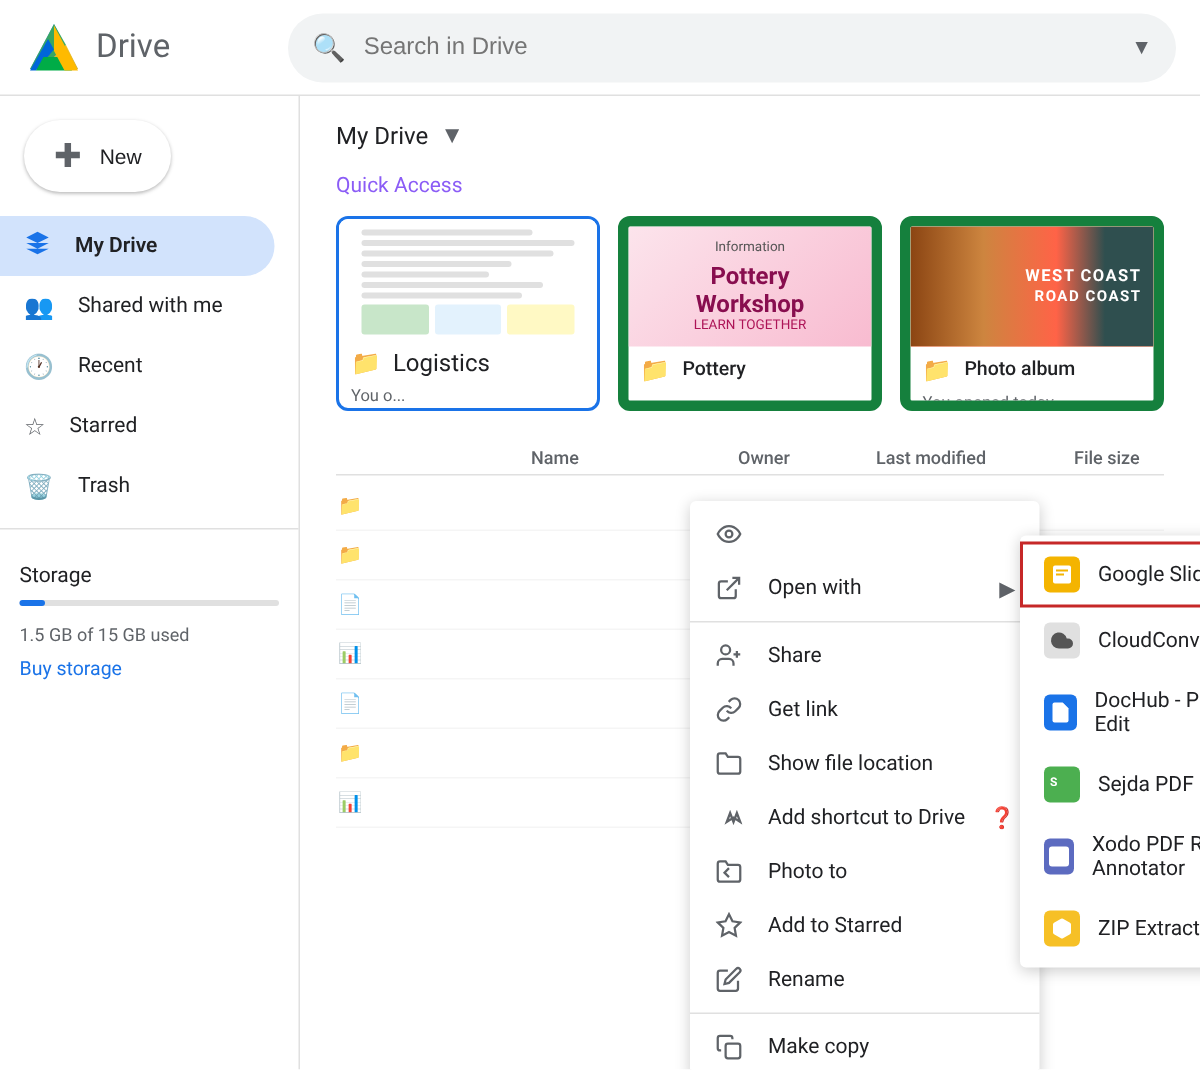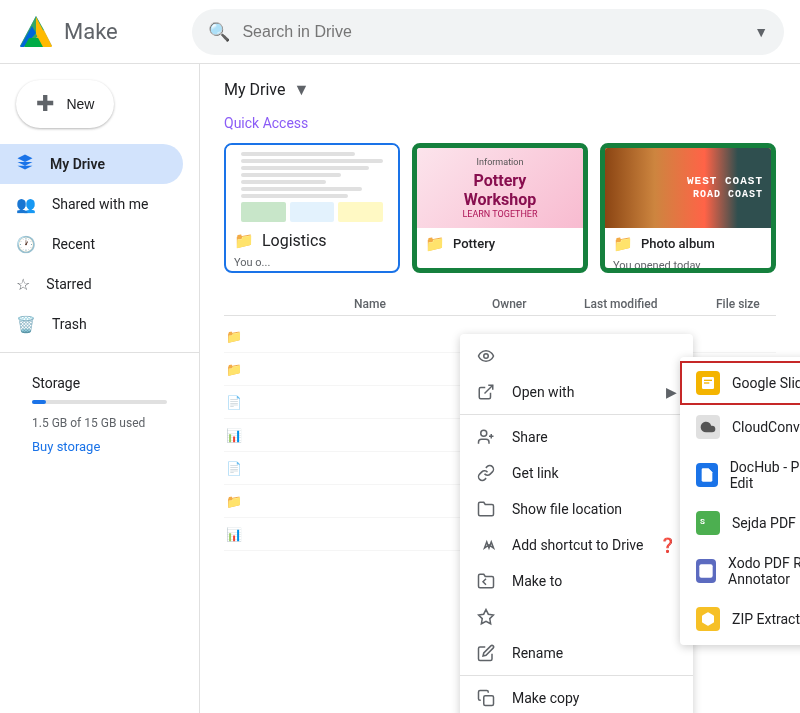--- a/index.html
+++ b/index.html
@@ -94,21 +94,21 @@
       cursor: pointer;
       border-radius: 0 20px 20px 0;
       margin-right: 16px;
       font-size: 14px;
       color: #202124;
     }
     .sidebar-item.active { background: #d2e3fc; font-weight: 600; }
     .sidebar-item .icon { font-size: 18px; color: #5f6368; }
     .sidebar-item.active .icon { color: #1a73e8; }
     .sidebar-divider { height: 1px; background: #e0e0e0; margin: 8px 0; }
-    .storage-section { padding: 12px 32px; }
+    .storage-section { padding: 12px 13px; }
     .storage-bar-bg {
       height: 4px;
       background: #e0e0e0;
       border-radius: 2px;
       margin: 8px 0;
     }
     .storage-bar-fill {
       height: 4px;
       background: #1a73e8;
       border-radius: 2px;
@@ -132,21 +132,21 @@
     }
     .quick-access-label { font-size: 14px; color: #8b5cf6; margin-bottom: 12px; }
     .quick-access-grid {
       display: flex;
       gap: 12px;
       margin-bottom: 20px;
     }
     .quick-card {
       width: 176px;
       height: 130px;
-      border: 5px solid #15803d;
+      border: 7px solid #15803d;
       border-radius: 8px;
       overflow: hidden;
       cursor: pointer;
       flex-shrink: 0;
     }
     .quick-card.active-card {
       border: 2px solid #1a73e8;
     }
     .card-preview {
       height: 80px;
@@ -180,21 +180,21 @@
     .pottery-preview {
       background: linear-gradient(135deg, #fce4ec, #f8bbd0);
       flex-direction: column;
       justify-content: center;
       align-items: center;
     }
     .pottery-title { font-size: 16px; font-weight: bold; color: #880e4f; text-align: center; line-height: 1.2; }
     .pottery-sub { font-size: 9px; color: #ad1457; }
 
     
-    .photo-preview { background: linear-gradient(to right, #ff7043, #e64a19); position: relative; font-family: Liberation Mono, monospace; }
+    .photo-preview { background: linear-gradient(to right, #ff7043, #e64a19); position: relative; }
     .photo-text-overlay {
       position: absolute;
       right: 8px;
       top: 50%;
       transform: translateY(-50%);
       color: white;
       font-size: 10px;
       font-weight: bold;
       text-align: right;
       line-height: 1.3;
@@ -301,21 +301,21 @@
       <g>
         <polygon points="20,6 8,32 32,32" fill="none"></polygon>
 
         <polygon points="4,35 16,14 20,21 8,35" fill="#0066da"></polygon>
 
         <polygon points="8,35 32,35 27,26 13,26" fill="#00ac47"></polygon>
 
         <polygon points="20,5 36,35 27,35 20,22" fill="#ffba00"></polygon>
       </g>
     </svg>
-    <span class="logo-text">Make</span>
+    <span class="logo-text">Drive</span>
   </div>
   <div class="search-bar">
     <span style="color:#5f6368; font-size:18px;">🔍</span>
     <input type="text" placeholder="Search in Drive" style="">
     <span class="search-dropdown-icon">▼</span>
   </div>
 </div>
 
 <div class="main-layout">
 
@@ -540,28 +540,29 @@
         <span class="menu-label">Add shortcut to Drive</span>
         <span class="menu-help">❓</span>
       </div>
       <div class="menu-item">
         <span class="menu-icon">
           <svg width="18" height="18" viewBox="0 0 24 24" fill="none" stroke="#5f6368" stroke-width="2">
               <path d="M22 19a2 2 0 01-2 2H4a2 2 0 01-2-2V5a2 2 0 012-2h5l2 3h9a2 2 0 012 2z"></path>
               <polyline points="12,9 8,13 12,17"></polyline>
             </svg>
         </span>
-        <span class="menu-label">Make to</span>
+        <span class="menu-label">Photo to</span>
       </div>
       <div class="menu-item">
         <span class="menu-icon">
           <svg width="18" height="18" viewBox="0 0 24 24" fill="none" stroke="#5f6368" stroke-width="2">
               <polygon points="12,2 15.09,8.26 22,9.27 17,14.14 18.18,21.02 12,17.77 5.82,21.02 7,14.14 2,9.27 8.91,8.26"></polygon>
             </svg>
         </span>
+        <span class="menu-label">Add to Starred</span>
       </div>
       <div class="menu-item">
         <span class="menu-icon">
           <svg width="18" height="18" viewBox="0 0 24 24" fill="none" stroke="#5f6368" stroke-width="2">
               <path d="M11 4H4a2 2 0 00-2 2v14a2 2 0 002 2h14a2 2 0 002-2v-7"></path>
               <path d="M18.5 2.5a2.121 2.121 0 013 3L12 15l-4 1 1-4 9.5-9.5z"></path>
             </svg>
         </span>
         <span class="menu-label">Rename</span>
       </div>

